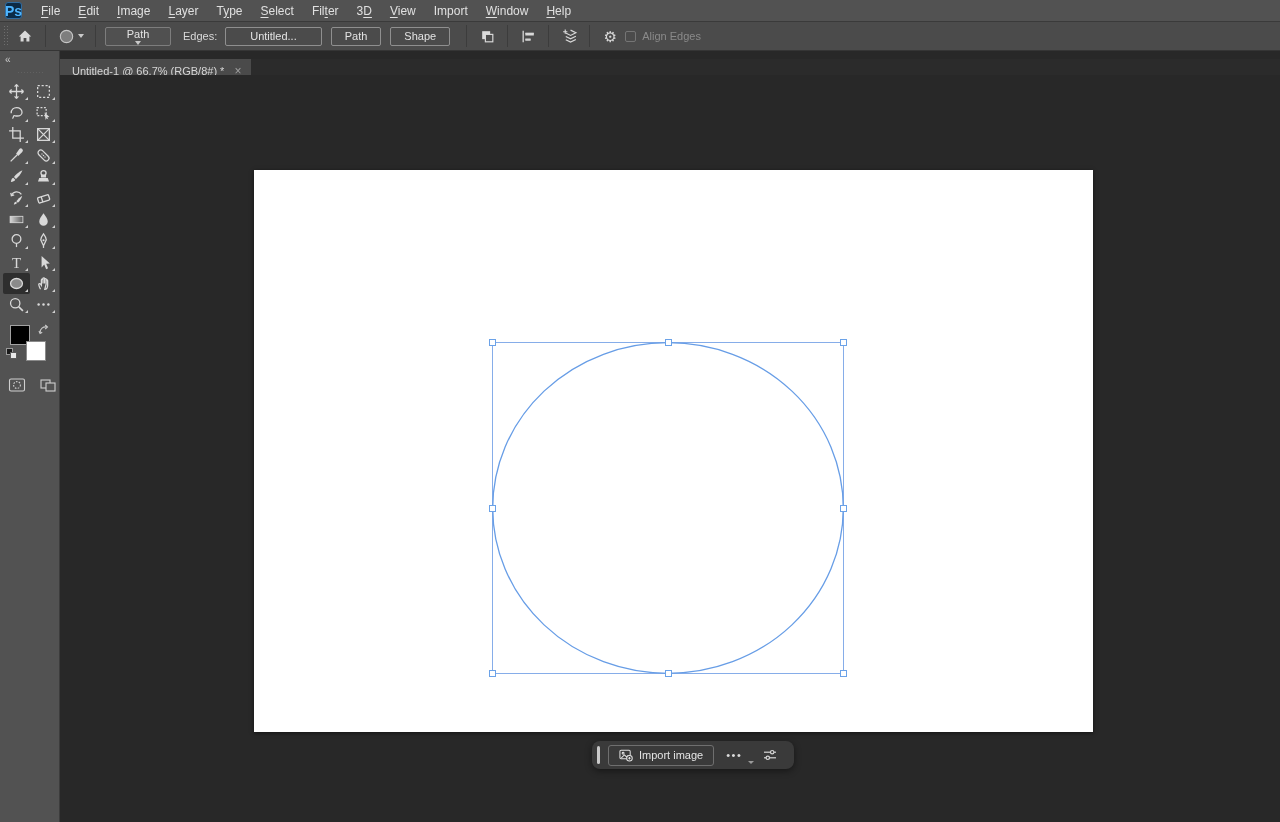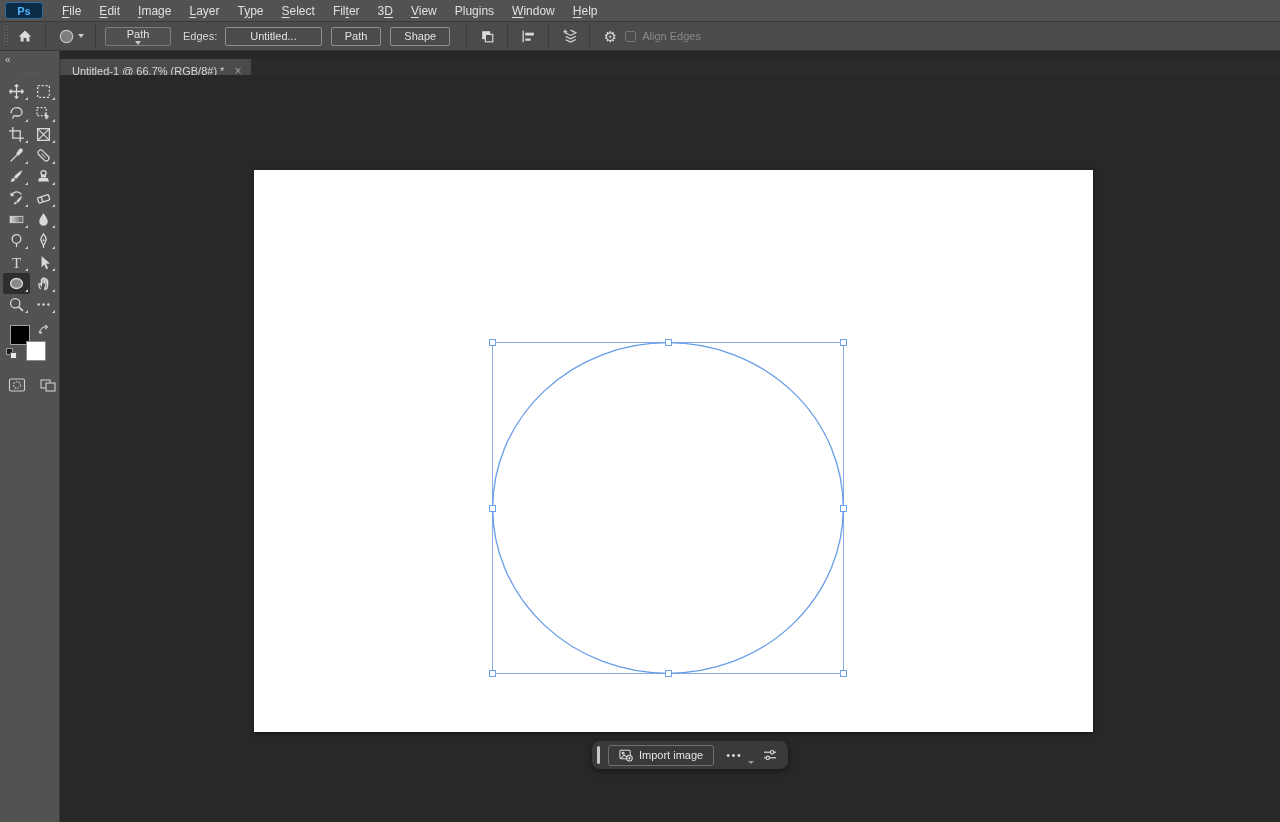--- a/index.html
+++ b/index.html
@@ -2,22 +2,22 @@
 <html><head>
 <meta charset="utf-8">
 <style>
   * { margin:0; padding:0; box-sizing:border-box; }
   html,body { width:1280px; height:822px; overflow:hidden; }
   body { font-family:"Liberation Sans", sans-serif; background:#282828; position:relative; color:#dcdcdc; }
 
   
   .menubar { position:absolute; left:0; top:0; width:1280px; height:21px;
     background:#525252; display:flex; align-items:center; padding-left:5px; }
-  .ps-logo { width:38px; height:17px; border-radius:3px; background:#0c2b46;
-    border:1px solid #2f6ba0; color:#4db5ff; font-size:11px; font-weight:bold;
+  .ps-logo { width:17px; height:17px; border-radius:3px; background:#0c2b46;
+    border:1px solid #2f6ba0; color:#4db5ff; font-size:14px; font-weight:bold;
     display:flex; align-items:center; justify-content:center; margin-right:10px; }
   .menu-item { font-size:12px; color:#e0e0e0; padding:0 9px; cursor:default; }
   .menu-item u { text-decoration:underline; text-underline-offset:2px; }
 
   
   .optionsbar { position:absolute; left:0; top:21px; width:1280px; height:30px;
     background:#4b4b4b; border-top:1px solid #3a3a3a; border-bottom:1px solid #353535;
     display:flex; align-items:center; font-size:11px; }
   .grip { width:5px; height:22px; margin:0 4px 0 3px;
     background-image:radial-gradient(#6e6e6e 34%, transparent 36%);
@@ -74,21 +74,21 @@
     border:1px solid #86ade9; }
   .bbox svg { position:absolute; left:-1px; top:-1px; width:352px; height:332px; overflow:visible; }
   .handle { position:absolute; width:7px; height:7px; background:#fff; border:1px solid #6ba2e8; }
   .h-tl{left:-4px;top:-4px;} .h-tm{left:calc(50% - 3.5px);top:-4px;} .h-tr{right:-4px;top:-4px;}
   .h-ml{left:-4px;top:calc(50% - 3.5px);} .h-mr{right:-4px;top:calc(50% - 3.5px);}
   .h-bl{left:-4px;bottom:-4px;} .h-bm{left:calc(50% - 3.5px);bottom:-4px;} .h-br{right:-4px;bottom:-4px;}
 
   
   .taskbar { position:absolute; left:532px; top:666px; height:28px; background:#3a3a3a;
     border-radius:8px; box-shadow:0 2px 7px rgba(0,0,0,.45); display:flex; align-items:center;
-    padding:0 10px 0 5px; gap:8px; }
+    padding:0 16px 0 5px; gap:8px; }
   .drag-pill { width:3px; height:18px; background:#c9c9c9; border-radius:2px; }
   .import-btn { display:flex; align-items:center; gap:6px; height:21px; padding:0 10px;
     border:1px solid #6f6f6f; border-radius:3px; background:transparent; color:#e4e4e4;
     font-size:11px; font-family:"Liberation Sans",sans-serif; cursor:default; }
   .more-dots { color:#dcdcdc; font-size:11px; letter-spacing:1.5px; padding:0 4px; }
   .tiny-caret { width:0; height:0; border-left:3px solid transparent; border-right:3px solid transparent;
     border-top:3.5px solid #9a9a9a; align-self:flex-end; margin:0 0 5px -6px; }
 </style>
 </head>
 <body>
@@ -98,21 +98,21 @@
   <nav id="menu" style="display:flex;">
       <span class="menu-item"><u>F</u>ile</span>
       <span class="menu-item"><u>E</u>dit</span>
       <span class="menu-item"><u>I</u>mage</span>
       <span class="menu-item"><u>L</u>ayer</span>
       <span class="menu-item">T<u>y</u>pe</span>
       <span class="menu-item"><u>S</u>elect</span>
       <span class="menu-item">Fil<u>t</u>er</span>
       <span class="menu-item">3<u>D</u></span>
       <span class="menu-item"><u>V</u>iew</span>
-      <span class="menu-item">Plugins</span>
+      <span class="menu-item">Import</span>
       <span class="menu-item"><u>W</u>indow</span>
       <span class="menu-item"><u>H</u>elp</span>
     </nav>
 </div>
 
 <div class="optionsbar">
   <div class="grip"></div>
   <div class="opt-icon">
     <svg viewBox="0 0 16 16" width="16" height="16">
         <path d="M8 2.6 L14.2 8.4 H12.4 V13.6 H9.4 V10 H6.6 V13.6 H3.6 V8.4 H1.8 Z" fill="#d9d9d9"></path>

